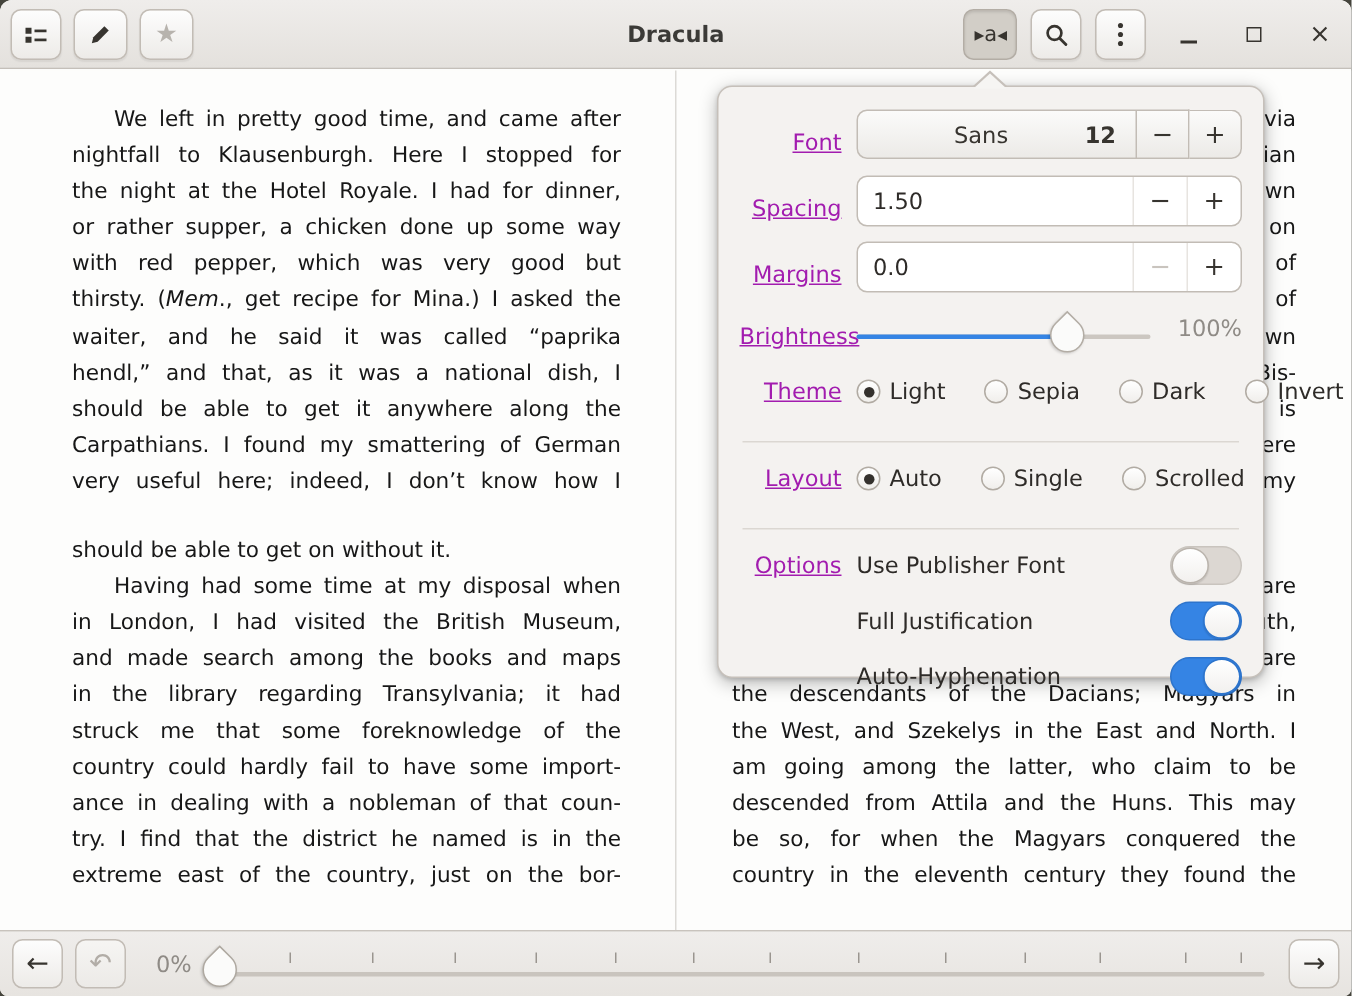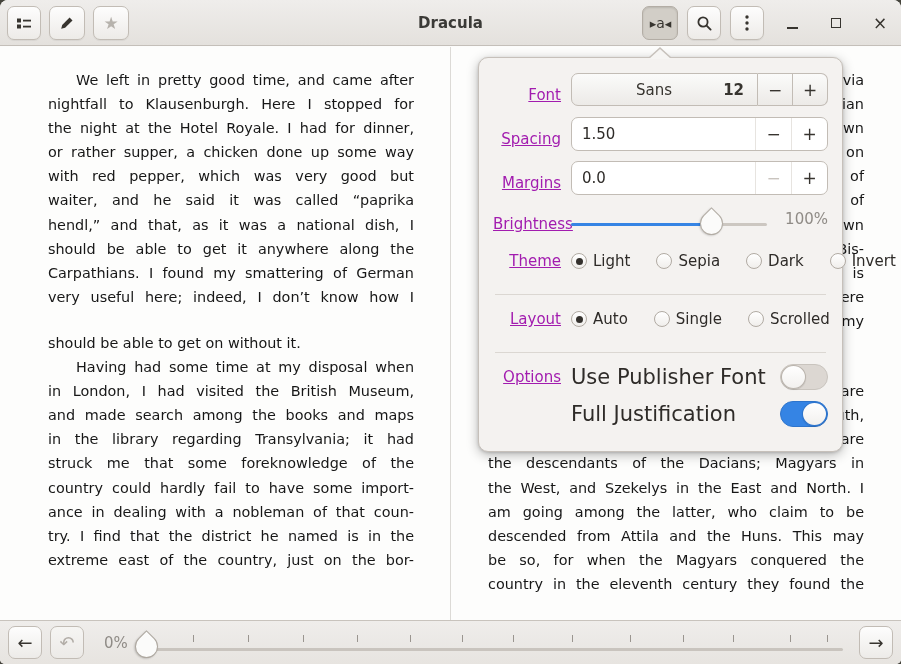--- a/index.html
+++ b/index.html
@@ -71,21 +71,21 @@
   .pctlabel { flex:1; text-align:right; color:#8f8b86; font-size:15px; }
 
   .radiorow { height:28px; margin-bottom:9px; }
   .radios { display:flex; align-items:center; gap:26px; }
   .radio { display:flex; align-items:center; gap:6px; font-size:15px; color:#2e2b28; }
   .rdot { width:16px; height:16px; border-radius:50%; background:linear-gradient(#fff,#f0eeeb); border:1px solid #b1aba3; display:flex; align-items:center; justify-content:center; }
   .rdot.checked::after { content:""; width:7px; height:7px; border-radius:50%; background:#34312d; }
 
   .optrow { height:28px; margin-bottom:9px; }
   .optctl { display:flex; align-items:center; justify-content:space-between; }
-  .optlabel { font-size:21px; color:#2e2b28; }
+  .optlabel { font-size:15px; color:#2e2b28; }
   .switch { position:relative; width:48px; height:26px; border-radius:13px; background:#dcd7d2; border:1px solid #c9c4be; }
   .switch .knob { position:absolute; top:0; left:0; width:25px; height:24px; border-radius:50%;
     background:linear-gradient(#ffffff,#f2f0ee); border:1px solid #bab4ad; box-shadow:0 1px 1px rgba(0,0,0,.12); }
   .switch.on { background:#3584e4; border-color:#2d74cc; }
   .switch.on .knob { left:auto; right:0; border-color:#2d74cc; }
 
   
   .footer { position:absolute; left:0; right:0; bottom:0; height:44px; background:linear-gradient(#efedeb,#e7e4e0);
     border-top:1px solid #c8c3bd; }
   .fbtn { position:absolute; top:5px; height:33px; width:34px; display:flex; align-items:center; justify-content:center;
@@ -174,20 +174,21 @@
     </div>
   </div>
 
   <div class="content">
     <div class="page left" id="page-left">
         <div class="line indent">We left in pretty good time, and came after</div>
         <div class="line">nightfall to Klausenburgh. Here I stopped for</div>
         <div class="line">the night at the Hotel Royale. I had for dinner,</div>
         <div class="line">or rather supper, a chicken done up some way</div>
         <div class="line">with red pepper, which was very good but</div>
+        <div class="line">thirsty. (<i>Mem</i>., get recipe for Mina.) I asked the</div>
         <div class="line">waiter, and he said it was called “paprika</div>
         <div class="line">hendl,” and that, as it was a national dish, I</div>
         <div class="line">should be able to get it anywhere along the</div>
         <div class="line">Carpathians. I found my smattering of German</div>
         <div class="line">very useful here; indeed, I don’t know how I</div>
         <div class="line end">should be able to get on without it.</div>
         <div class="line indent">Having had some time at my disposal when</div>
         <div class="line">in London, I had visited the British Museum,</div>
         <div class="line">and made search among the books and maps</div>
         <div class="line">in the library regarding Transylvania; it had</div>
@@ -324,20 +325,29 @@
           </div>
           <div class="prow optrow">
             <div class="plabel"></div>
             <div class="optctl">
               <span class="optlabel">Full Justification</span>
               <div class="switch on">
                 <div class="knob"></div>
               </div>
             </div>
           </div>
+          <div class="prow optrow">
+            <div class="plabel"></div>
+            <div class="optctl">
+              <span class="optlabel">Auto-Hyphenation</span>
+              <div class="switch on">
+                <div class="knob"></div>
+              </div>
+            </div>
+          </div>
         </div>
 
     </div>
   </div>
 
   <div class="footer">
     <div class="fbtn" id="btn-back">
         <span>←</span>
       </div>
     <div class="fbtn flat dim-ic" id="btn-undo">

